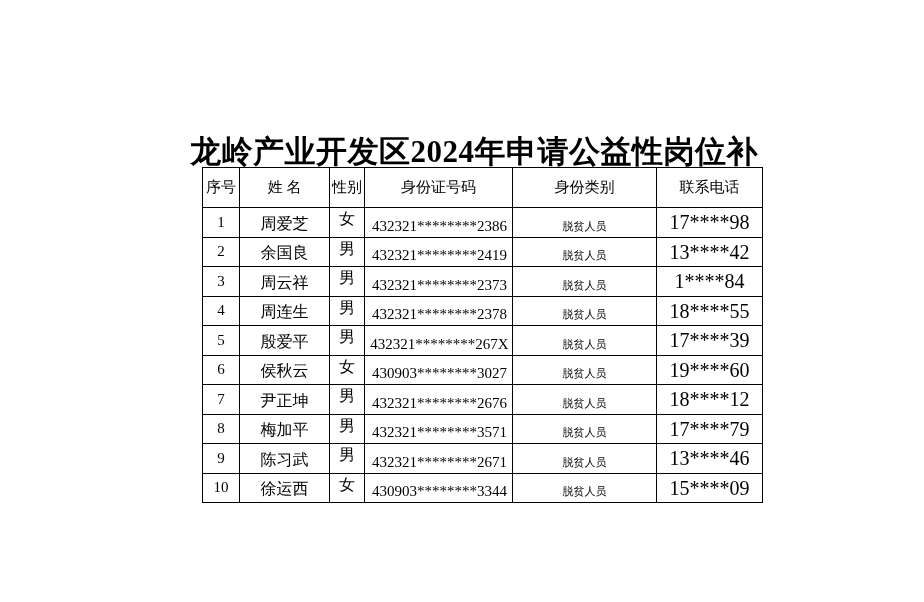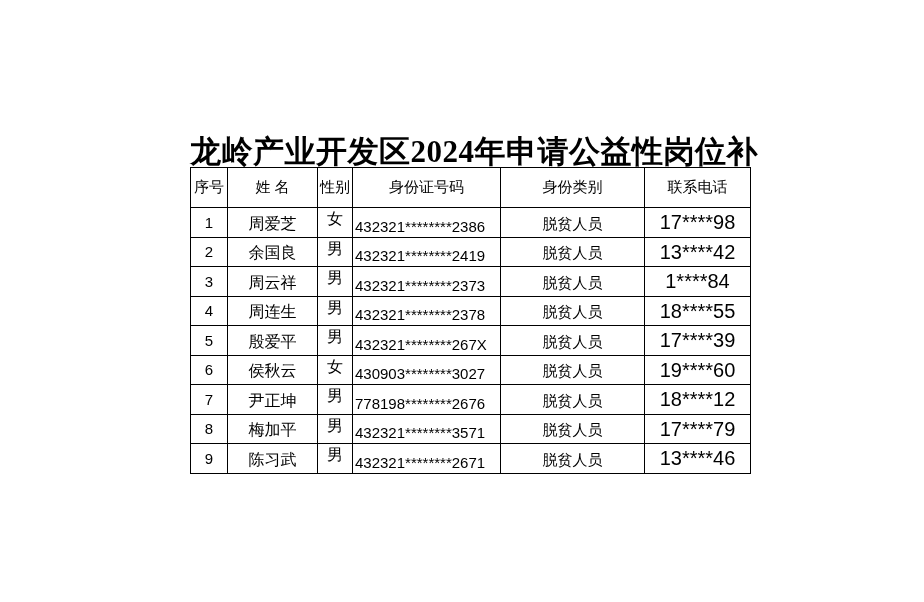--- a/index.html
+++ b/index.html
@@ -23,25 +23,25 @@
     width: 560px;
     text-align: left;
     font-weight: bold;
     font-size: 31px;
     line-height: 39px;
     letter-spacing: 0.5px;
     white-space: pre;
   }
   table.roster-table {
     position: absolute;
-    left: 190px;
+    left: 202px;
     top: 167px;
     border-collapse: collapse;
     table-layout: fixed;
-    font-family: Liberation Sans, sans-serif;
+    font-family: Liberation Serif, serif;
   }
   .roster-table th, .roster-table td {
     border: 1px solid #000000;
     margin: 0;
     overflow: hidden;
   }
   .roster-table thead tr { height: 40px; }
   .roster-table tbody tr { height: 29.5px; }
   .roster-table th {
     font-weight: normal;
@@ -52,22 +52,22 @@
   }
   .roster-table td {
     font-size: 15px;
     text-align: center;
     vertical-align: middle;
     white-space: nowrap;
   }
   td.col-index   { vertical-align: middle; font-size: 15px; }
   td.col-name    { vertical-align: bottom; padding-bottom: 2px; font-size: 16px; }
   td.col-gender  { vertical-align: top; padding-top: 1px; font-size: 16px; }
-  td.col-id_number { text-align: left; vertical-align: bottom; padding: 0 0 2px 2px; font-size: 15px; }
-  td.col-identity_type { vertical-align: bottom; padding-bottom: 3px; font-size: 15px; }
+  td.col-id_number { text-align: center; vertical-align: bottom; padding: 0 0 2px 2px; font-size: 15px; }
+  td.col-identity_type { vertical-align: bottom; padding-bottom: 3px; font-size: 11px; }
   td.col-phone   { vertical-align: top; padding-top: 3px; font-size: 20px; }
 </style>
 </head>
 <body>
 
 <div class="page">
 
   <div class="doc-title">
     <div>龙岭产业开发区2024年申请公益性岗位补</div>
   </div>
@@ -137,36 +137,44 @@
           <td class="col-name">侯秋云</td>
           <td class="col-gender">女</td>
           <td class="col-id_number">430903********3027</td>
           <td class="col-identity_type">脱贫人员</td>
           <td class="col-phone">19****60</td>
         </tr>
         <tr>
           <td class="col-index">7</td>
           <td class="col-name">尹正坤</td>
           <td class="col-gender">男</td>
-          <td class="col-id_number">778198********2676</td>
+          <td class="col-id_number">432321********2676</td>
           <td class="col-identity_type">脱贫人员</td>
           <td class="col-phone">18****12</td>
         </tr>
         <tr>
           <td class="col-index">8</td>
           <td class="col-name">梅加平</td>
           <td class="col-gender">男</td>
           <td class="col-id_number">432321********3571</td>
           <td class="col-identity_type">脱贫人员</td>
           <td class="col-phone">17****79</td>
         </tr>
         <tr>
           <td class="col-index">9</td>
           <td class="col-name">陈习武</td>
           <td class="col-gender">男</td>
           <td class="col-id_number">432321********2671</td>
           <td class="col-identity_type">脱贫人员</td>
           <td class="col-phone">13****46</td>
         </tr>
+        <tr>
+          <td class="col-index">10</td>
+          <td class="col-name">徐运西</td>
+          <td class="col-gender">女</td>
+          <td class="col-id_number">430903********3344</td>
+          <td class="col-identity_type">脱贫人员</td>
+          <td class="col-phone">15****09</td>
+        </tr>
       </tbody>
   </table>
 
 </div>
 
 </body></html>

